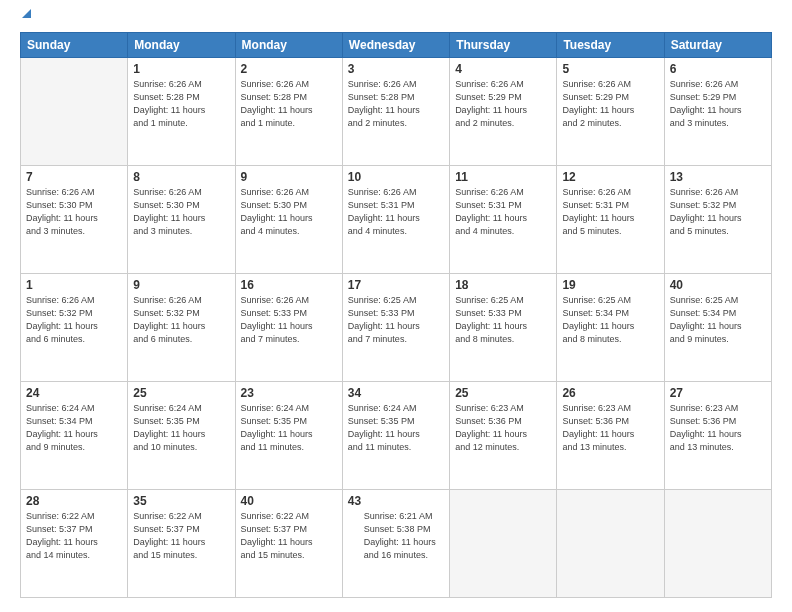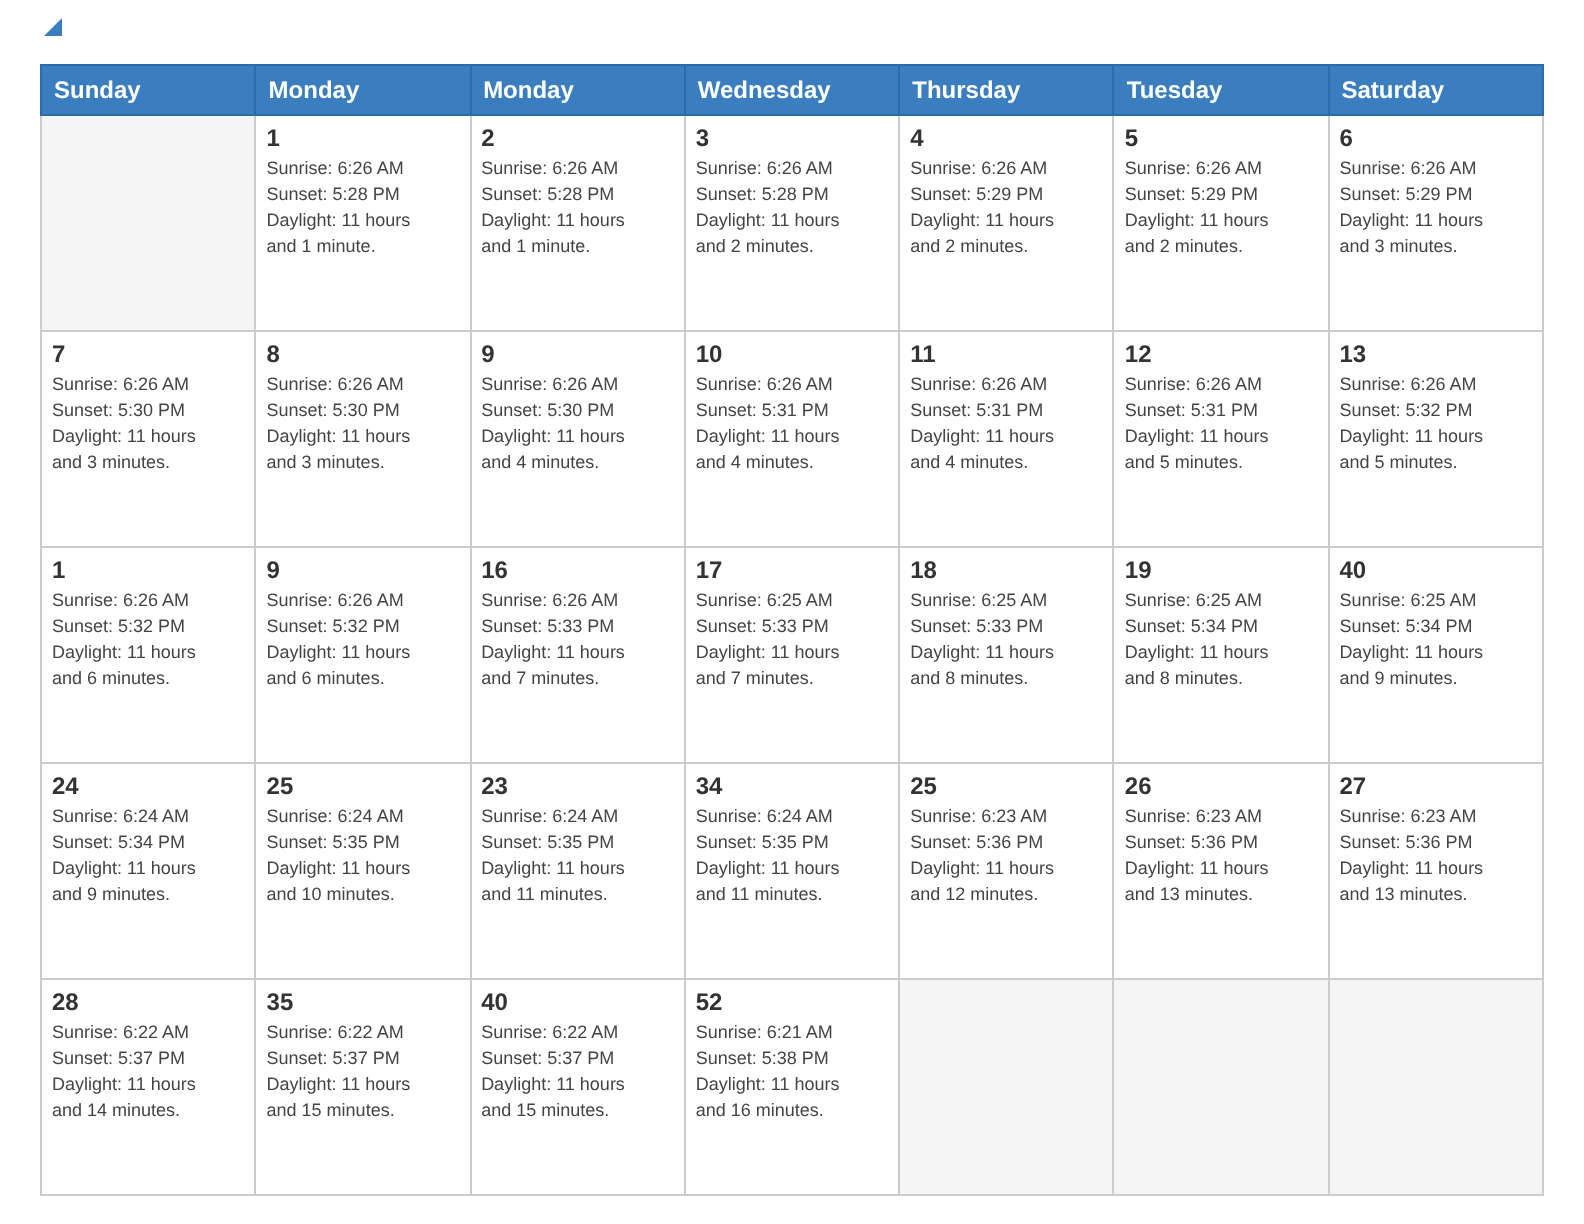--- a/index.html
+++ b/index.html
@@ -351,22 +351,22 @@
 and 15 minutes.</div>
           </td>
           <td>
             <span class="day-num">40</span>
             <div class="day-info" style="white-space: pre-line;">Sunrise: 6:22 AM
 Sunset: 5:37 PM
 Daylight: 11 hours
 and 15 minutes.</div>
           </td>
           <td>
-            <span class="day-num">52</span>
-            <div class="day-info" style="white-space: pre-line;">Sunrise: 6:21 AM
+            <span class="day-num">43</span>
+            <div class="day-info" style="white-space: pre-line; margin-left: 16px;">Sunrise: 6:21 AM
 Sunset: 5:38 PM
 Daylight: 11 hours
 and 16 minutes.</div>
           </td>
           <td class="empty"></td>
           <td class="empty"></td>
           <td class="empty"></td>
         </tr>
       </tbody>
   </table>

